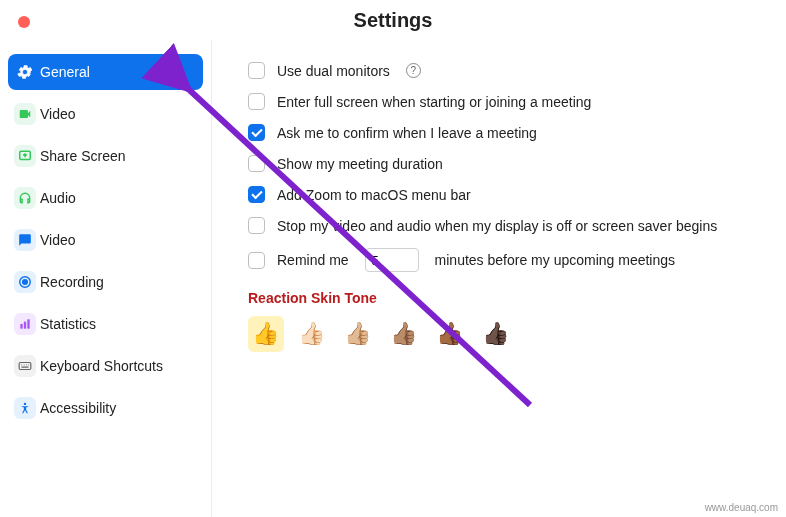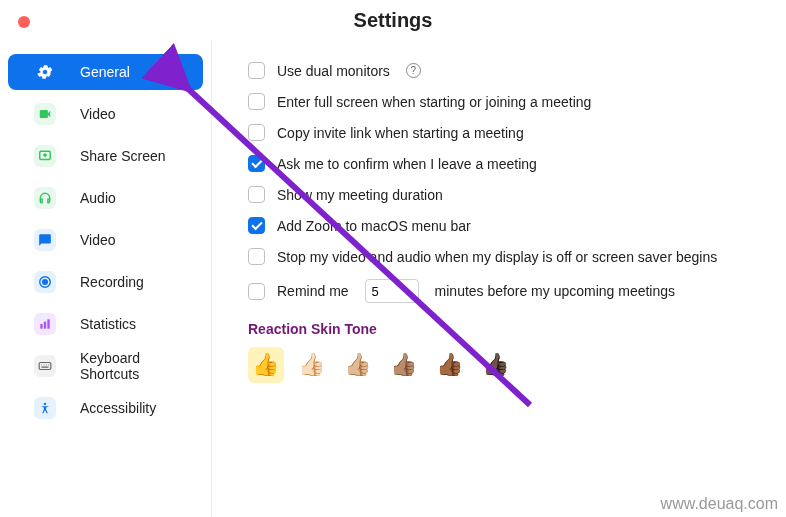--- a/index.html
+++ b/index.html
@@ -34,23 +34,23 @@
     height: calc(100% - 40px);
   }
   .sidebar {
     width: 212px;
     padding: 14px 8px 8px 8px;
     border-right: 1px solid #ececec;
   }
   .side-item {
     display: flex;
     align-items: center;
-    gap: 24px;
+    gap: 4px;
     height: 36px;
-    padding: 0 26px;
+    padding: 0 6px;
     border-radius: 8px;
     margin-bottom: 6px;
     cursor: pointer;
     color: #222;
     font-size: 14px;
   }
   .side-item.active {
     background: #0e72ed;
     color: #fff;
   }
@@ -106,37 +106,37 @@
     width: 54px; height: 24px;
     border: 1px solid #d0d0d0;
     border-radius: 4px;
     padding: 0 6px;
     font-size: 13px;
     margin: 0 4px;
   }
   .section-title {
     font-weight: 700;
     font-size: 14px;
-    color: #701a75;
+    color: #b91c1c;
     margin-top: 18px;
     margin-bottom: 10px;
   }
   .tone-row { display: flex; gap: 10px; }
   .tone {
     width: 36px; height: 36px;
     border-radius: 6px;
     display: flex; align-items: center; justify-content: center;
     font-size: 22px;
     cursor: pointer;
   }
   .tone.sel { background: #fff2ba; }
   .watermark {
     position: absolute;
     right: 8px; bottom: 4px;
-    font-size: 16px;
+    font-size: 10px;
     color: #999;
   }
   .arrow-svg {
     position: absolute;
     left: 0; top: 0;
     width: 786px; height: 517px;
     pointer-events: none;
   }
 </style>
 </head>
@@ -247,24 +247,20 @@
       <span class="chk"></span>
       <span>Use dual monitors</span>
       <span class="help">?</span>
     </div>
 
     <div class="opt-row">
       <span class="chk"></span>
       <span>Enter full screen when starting or joining a meeting</span>
     </div>
 
-    <div class="opt-row">
-      <span class="chk"></span>
-      <span>Copy invite link when starting a meeting</span>
-    </div>
 
     <div class="opt-row">
       <span class="chk checked"></span>
       <span>Ask me to confirm when I leave a meeting</span>
     </div>
 
     <div class="opt-row">
       <span class="chk"></span>
       <span>Show my meeting duration</span>
     </div>

